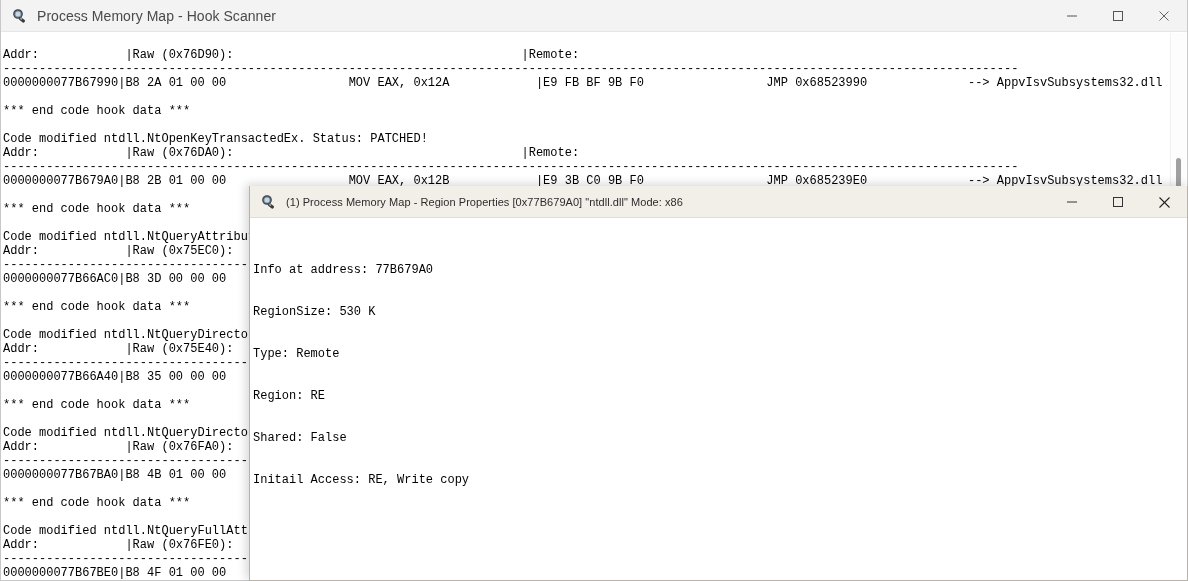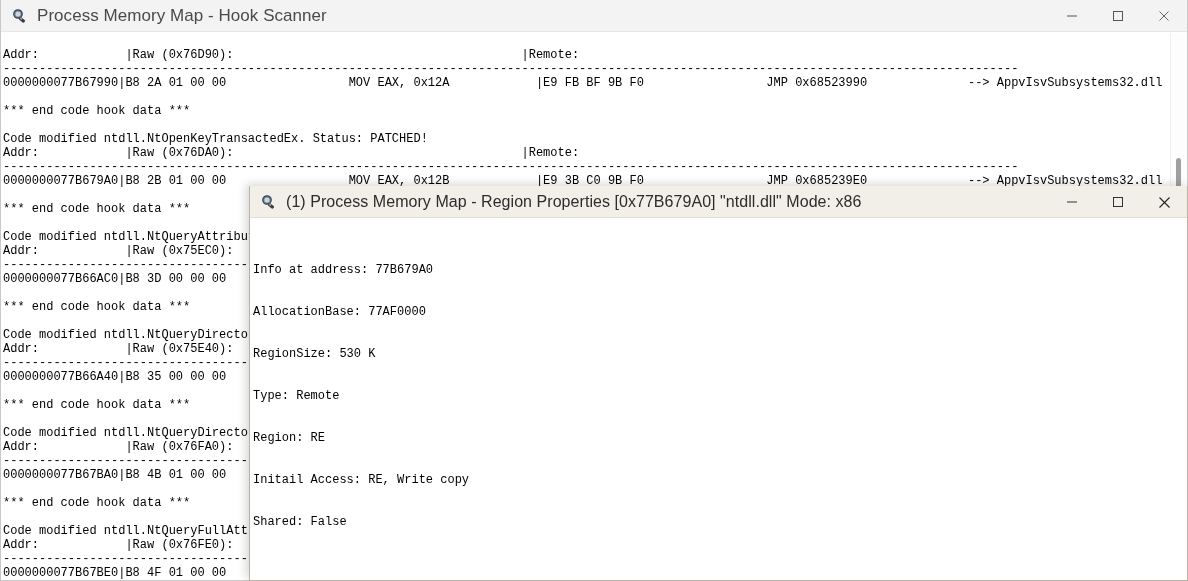--- a/index.html
+++ b/index.html
@@ -43,21 +43,21 @@
     box-sizing: border-box;
     user-select: none;
   }
   .titlebar .app-icon {
     width: 16px; height: 16px;
     margin-left: 11px; margin-right: 9px;
     flex: 0 0 auto;
     position: relative;
   }
   .titlebar .title-text {
-    font-size: 17px;
+    font-size: 14px;
     color: #4a4a4a;
     white-space: nowrap;
     letter-spacing: 0.05px;
   }
   .winbtns {
     position: absolute;
     right: 0; top: 0;
     height: 32px;
     display: flex;
   }
@@ -126,21 +126,21 @@
   .titlebar-child {
     position: relative;
     height: 32px;
     background: #f2efe9;
     border-bottom: 1px solid #e3ded4;
     display: flex;
     align-items: center;
     box-sizing: border-box;
     user-select: none;
   }
-  .titlebar-child .title-text { color: #2c2c2c; font-size: 16px; }
+  .titlebar-child .title-text { color: #2c2c2c; font-size: 11px; }
   .winbtns-child { position: absolute; right: 0; top: 0; height: 32px; display: flex; }
   .winbtn-child { width: 46px; height: 32px; display: flex; align-items: center; justify-content: center; }
 
   .child-content {
     position: absolute;
     left: 0; top: 32px; right: 0; bottom: 0;
     background: #ffffff;
     overflow: hidden;
   }
   .child-text {
@@ -269,26 +269,25 @@
               <line x1="11.5" y1="1.5" x2="1.5" y2="11.5" stroke="#222" stroke-width="1.1"></line>
             </svg>
         </div>
       </div>
     </div>
 
     <div class="child-content">
       <div class="child-text">
 
         <div class="child-row">Info at address: 77B679A0</div>
-        <div class="child-row">AllocationBase: 77AF0000</div>
         <div class="child-row">RegionSize: 530 K</div>
         <div class="child-row">Type: Remote</div>
         <div class="child-row">Region: RE</div>
+        <div class="child-row">Shared: False</div>
         <div class="child-row">Initail Access: RE, Write copy</div>
-        <div class="child-row">Shared: False</div>
         
         
         
         
 
         
       </div>
     </div>
   </div>
 

